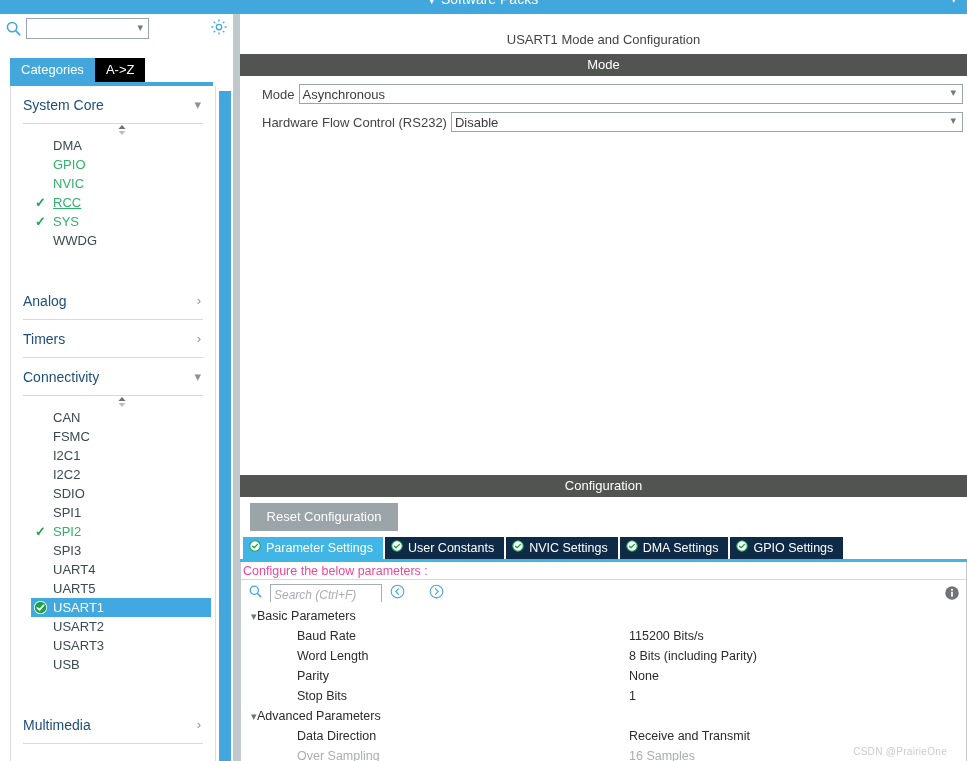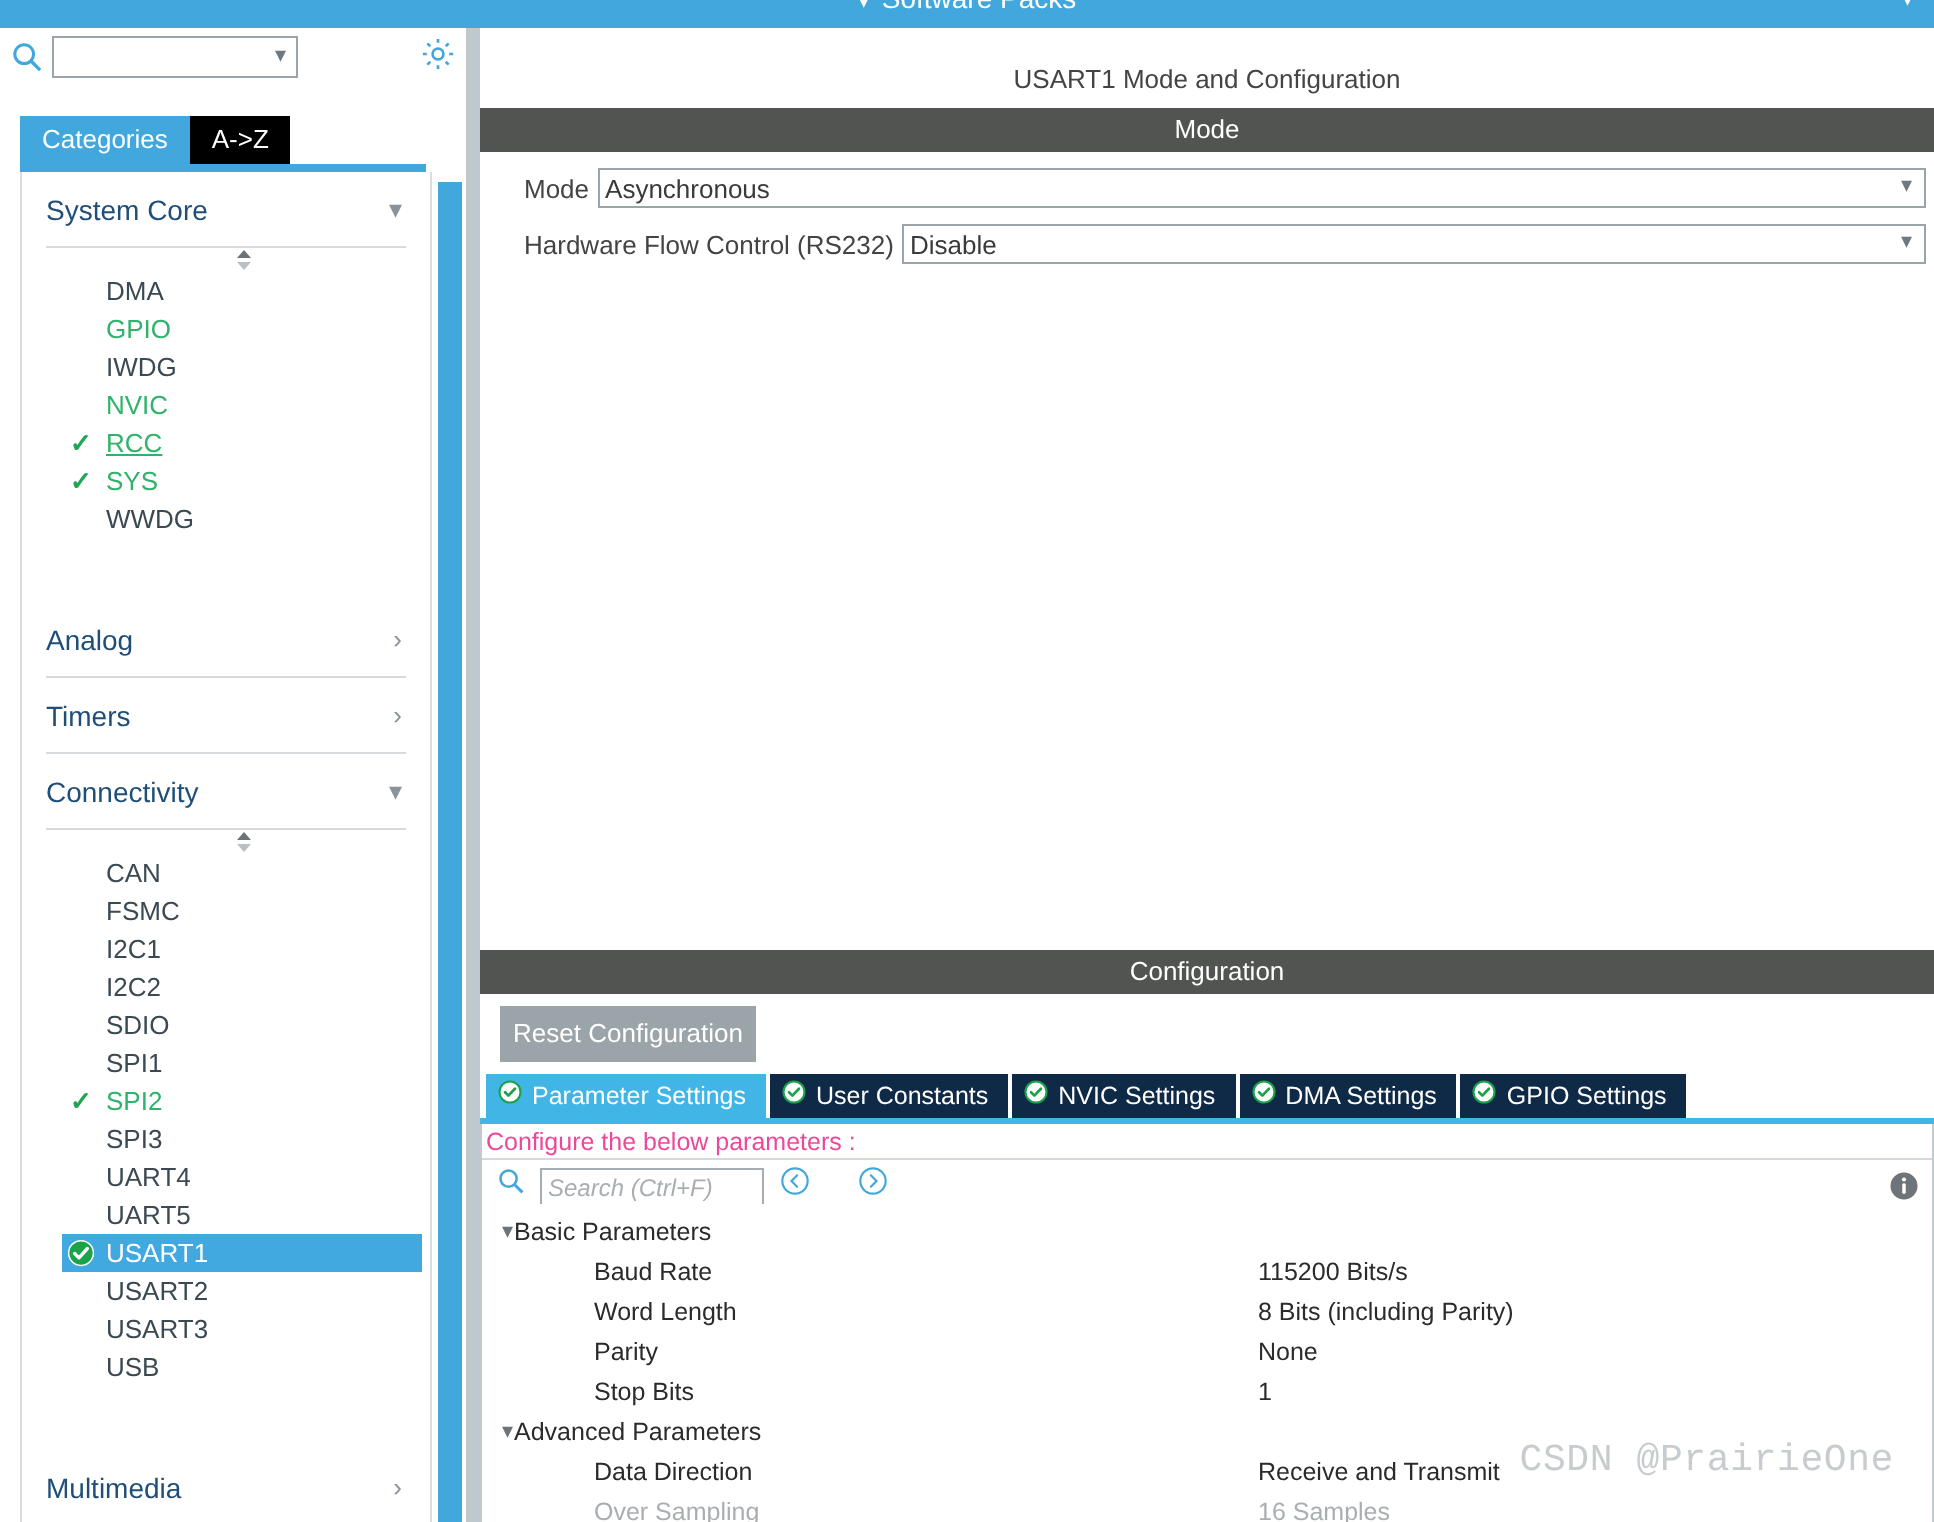--- a/index.html
+++ b/index.html
@@ -165,21 +165,21 @@
     flex: 1; height: 20px; margin-right: 4px; margin-left: 4px;
     border: 1px solid #9aa5ab; background: #ffffff;
     display: flex; align-items: center;
   }
   .combo .val { font-size: 13px; color: #3a3a3a; padding-left: 3px; }
   .combo .chev { position: absolute; right: 6px; top: 1px; color: #6f7a80; font-size: 11px; }
 
   .conf-body { position: relative; background: #ffffff; }
   .reset-row { height: 40px; padding: 6px 0 0 10px; }
   .reset-btn {
-    width: 128px; height: 28px; line-height: 28px;
+    width: 148px; height: 28px; line-height: 28px;
     background: #9ba4a9; color: #ffffff;
     text-align: center; font-size: 13px;
     border: 0; cursor: default;
     font-family: "Liberation Sans", sans-serif;
   }
 
   .conf-tabs {
     position: relative;
     display: flex; height: 22px; padding-left: 3px;
   }
@@ -234,24 +234,23 @@
   .prow.group { padding-left: 16px; }
   .prow.group .grp-chev {
     position: absolute; left: 10px; top: 0;
     color: #6d7479; font-size: 11px;
   }
   .prow .pname { position: absolute; left: 56px; top: 0; white-space: nowrap; }
   .prow .pval  { position: absolute; left: 388px; top: 0; white-space: nowrap; }
   .prow.dim .pname, .prow.dim .pval { color: #a9aeb2; }
 
   .watermark {
-    position: absolute; right: 20px; bottom: 20px;
-    color: #c8cccf; font-size: 19px; letter-spacing: 0.3px;
+    position: absolute; right: 20px; bottom: 4px;
+    color: #c8cccf; font-size: 10px; letter-spacing: 0.3px;
     pointer-events: none;
-    font-family: Liberation Mono, monospace;
   }
 </style>
 </head>
 <body>
 
 <div id="app">
 
   <div class="topbar">
     <div class="topbar-inner">
       <span class="chev-left">▾</span><span>Software Packs</span>
@@ -296,21 +295,20 @@
       </div>
       <div class="scroll-nub">
         <svg width="14" height="12" viewBox="0 0 14 12">
           <polygon points="7,1 10.5,5 3.5,5" fill="#6b7378"></polygon>
           <polygon points="7,11 10.5,7 3.5,7" fill="#b9bfc3"></polygon>
         </svg>
       </div>
       <div class="periph-list">
         <div class="periph"><span>DMA</span></div>
         <div class="periph green"><span>GPIO</span></div>
-        <div class="periph"><span>IWDG</span></div>
         <div class="periph green"><span>NVIC</span></div>
         <div class="periph link">
           <span class="tick">✓</span>
           <span>RCC</span>
         </div>
         <div class="periph green">
           <span class="tick">✓</span>
           <span>SYS</span>
         </div>
         <div class="periph"><span>WWDG</span></div>

